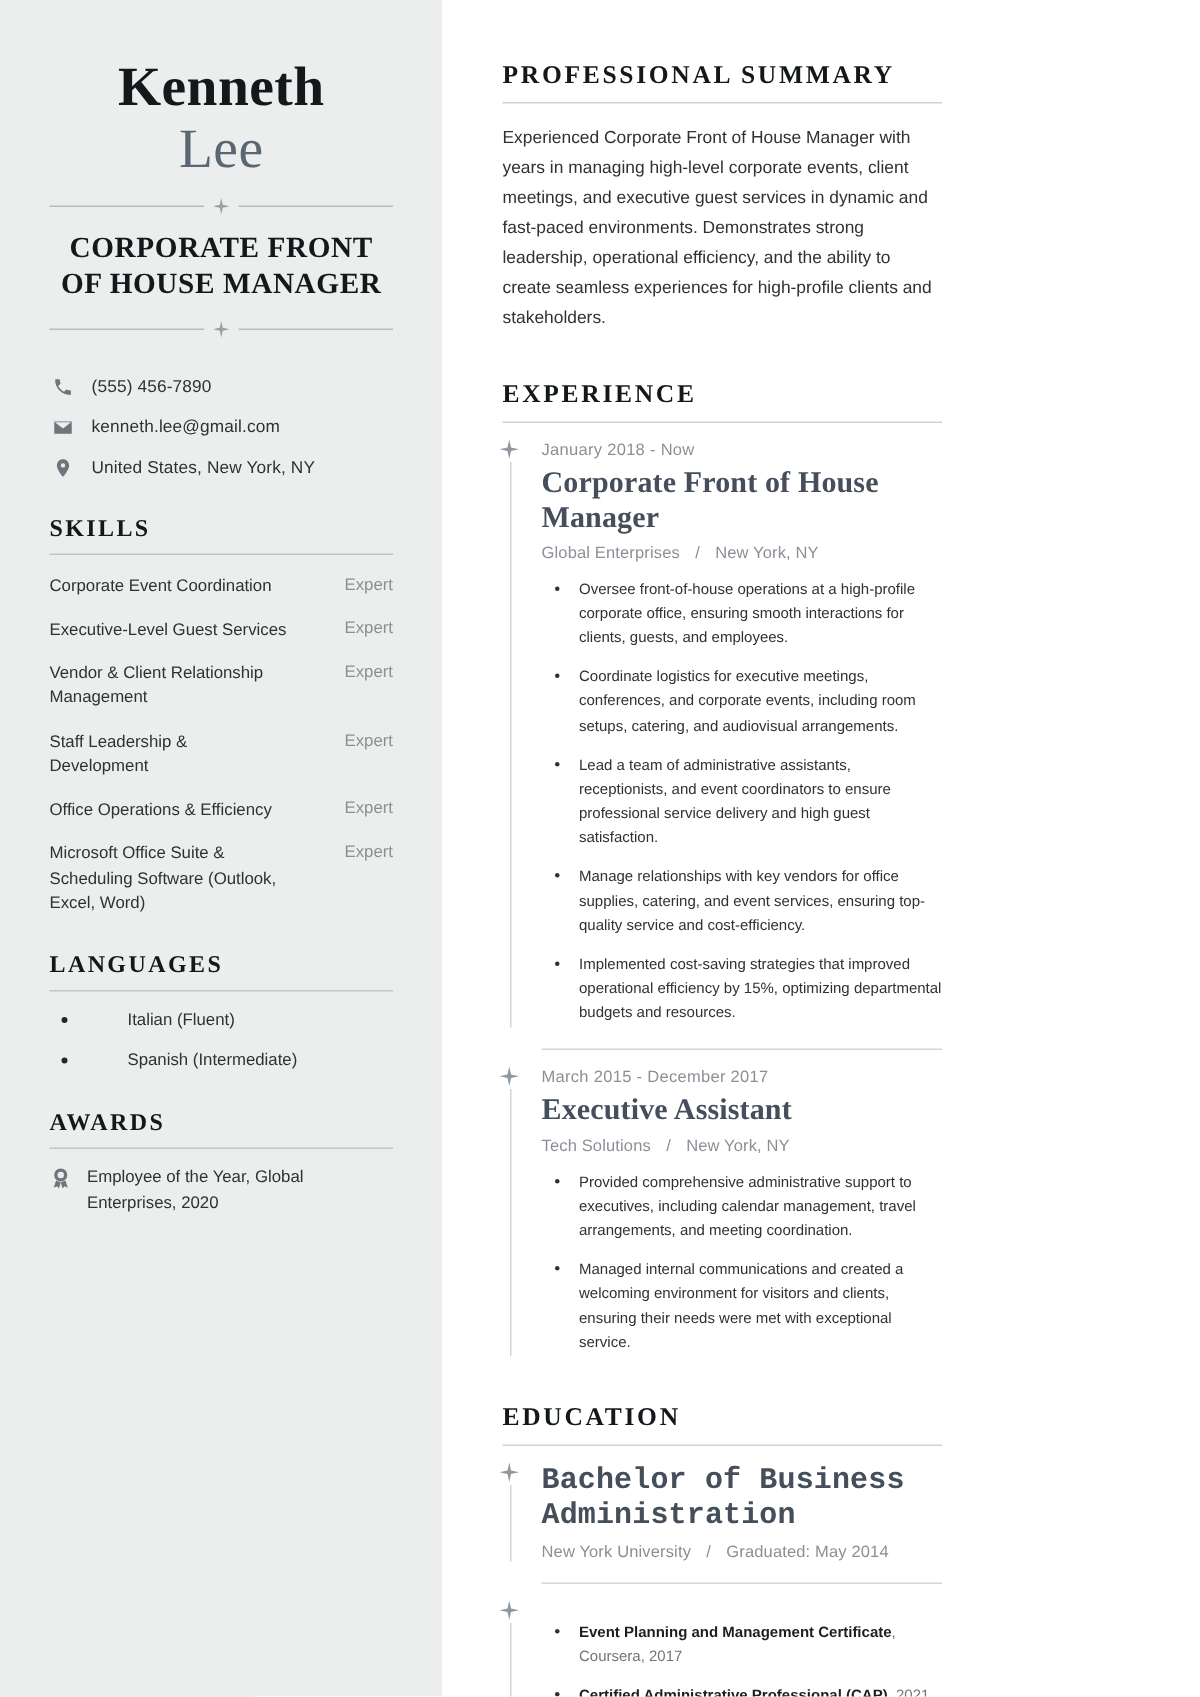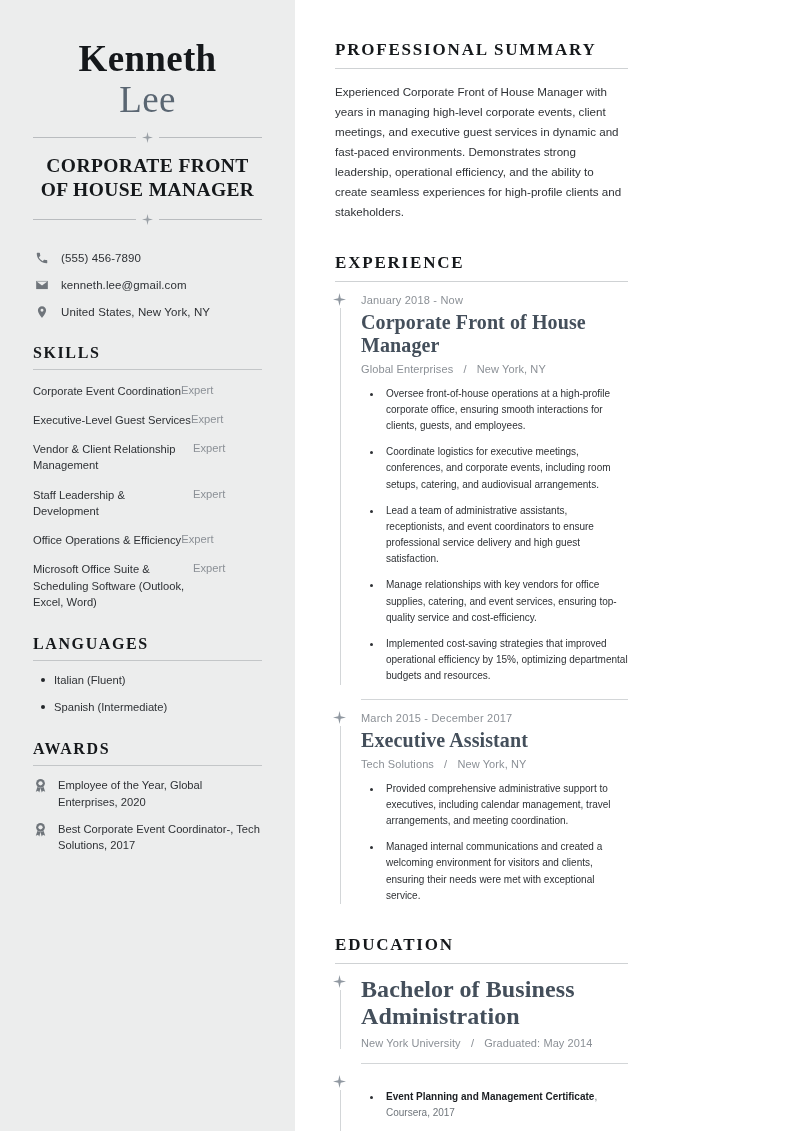--- a/index.html
+++ b/index.html
@@ -108,20 +108,21 @@
   }
   .sb-rule {
     height: 1px;
     background: #c3c6c8;
     margin-top: 7px;
     margin-bottom: 11px;
   }
 
   .skill-row {
     display: flex;
+    justify-content: space-between;
     align-items: flex-start;
     margin-bottom: 11px;
     margin-top: 13px;
   }
   .skill-name {
     font-size: 11.2px;
     color: #2e3135;
     line-height: 1.45;
     max-width: 160px;
   }
@@ -130,20 +131,21 @@
     color: #8b9096;
     white-space: nowrap;
     padding-top: 1px;
   }
 
   .lang-list { padding-left: 4px; }
   .lang-item {
     display: flex;
     align-items: flex-start;
     margin-bottom: 11px;
+    gap: 31px;
   }
   .lang-item .dot {
     width: 4px; height: 4px;
     border-radius: 50%;
     background: #23262a;
     margin: 6px 9px 0 4px;
     min-width: 4px;
   }
   .lang-item .txt {
     font-size: 11.2px;
@@ -257,22 +259,22 @@
   .bullets li .muted { color: #6f757b; }
 
   .entry-divider {
     height: 1px;
     background: #d3d6d8;
     margin-top: 14px;
     margin-left: 26px;
   }
 
   .edu-title {
-    font-family: Liberation Serif, serif;
-    font-size: 24px;
+    font-family: Liberation Mono, monospace;
+    font-size: 20px;
     font-weight: bold;
     color: #444f5b;
     letter-spacing: 0.1px;
   }
   .edu-meta {
     font-size: 11px;
     color: #8b9096;
     margin-top: 7px;
     letter-spacing: 0.1px;
   }
@@ -390,30 +392,20 @@
       <div class="sb-rule"></div>
       <div class="award-item">
         <span class="ic">
           <svg width="15" height="15" viewBox="0 0 24 24">
             <path fill="#6f757b" d="M7 14.5 4.5 22l3.6-1.6L10 23l2-6.5zM17 14.5 19.5 22l-3.6-1.6L14 23l-2-6.5z"></path>
             <circle cx="12" cy="8.5" r="7" fill="#6f757b"></circle>
             <circle cx="12" cy="8.5" r="3.4" fill="#eceded"></circle>
           </svg>
         </span>
         <span class="txt">Employee of the Year, Global Enterprises, 2020</span>
-      </div>
-      <div class="award-item">
-        <span class="ic">
-          <svg width="15" height="15" viewBox="0 0 24 24">
-            <path fill="#6f757b" d="M7 14.5 4.5 22l3.6-1.6L10 23l2-6.5zM17 14.5 19.5 22l-3.6-1.6L14 23l-2-6.5z"></path>
-            <circle cx="12" cy="8.5" r="7" fill="#6f757b"></circle>
-            <circle cx="12" cy="8.5" r="3.4" fill="#eceded"></circle>
-          </svg>
-        </span>
-        <span class="txt">Best Corporate Event Coordinator-, Tech Solutions, 2017</span>
       </div>
     </section>
 
   </aside>
 
   <main class="main">
 
     <section>
       <div class="mn-heading">PROFESSIONAL SUMMARY</div>
       <div class="mn-rule"></div>

